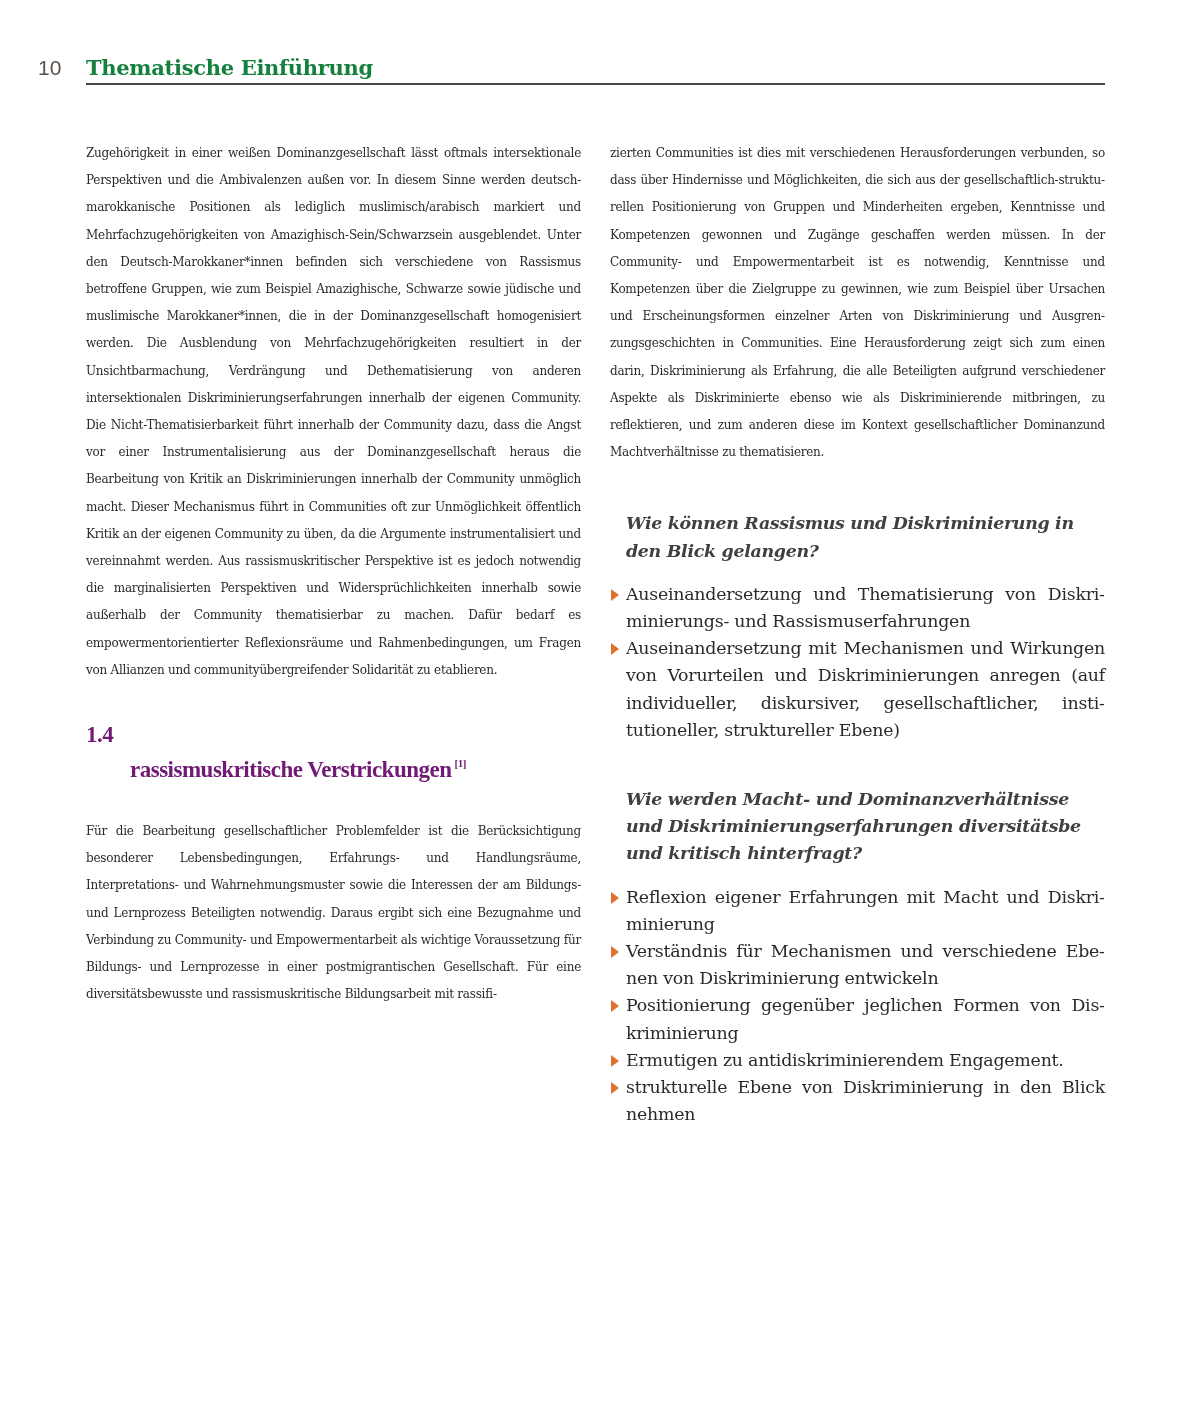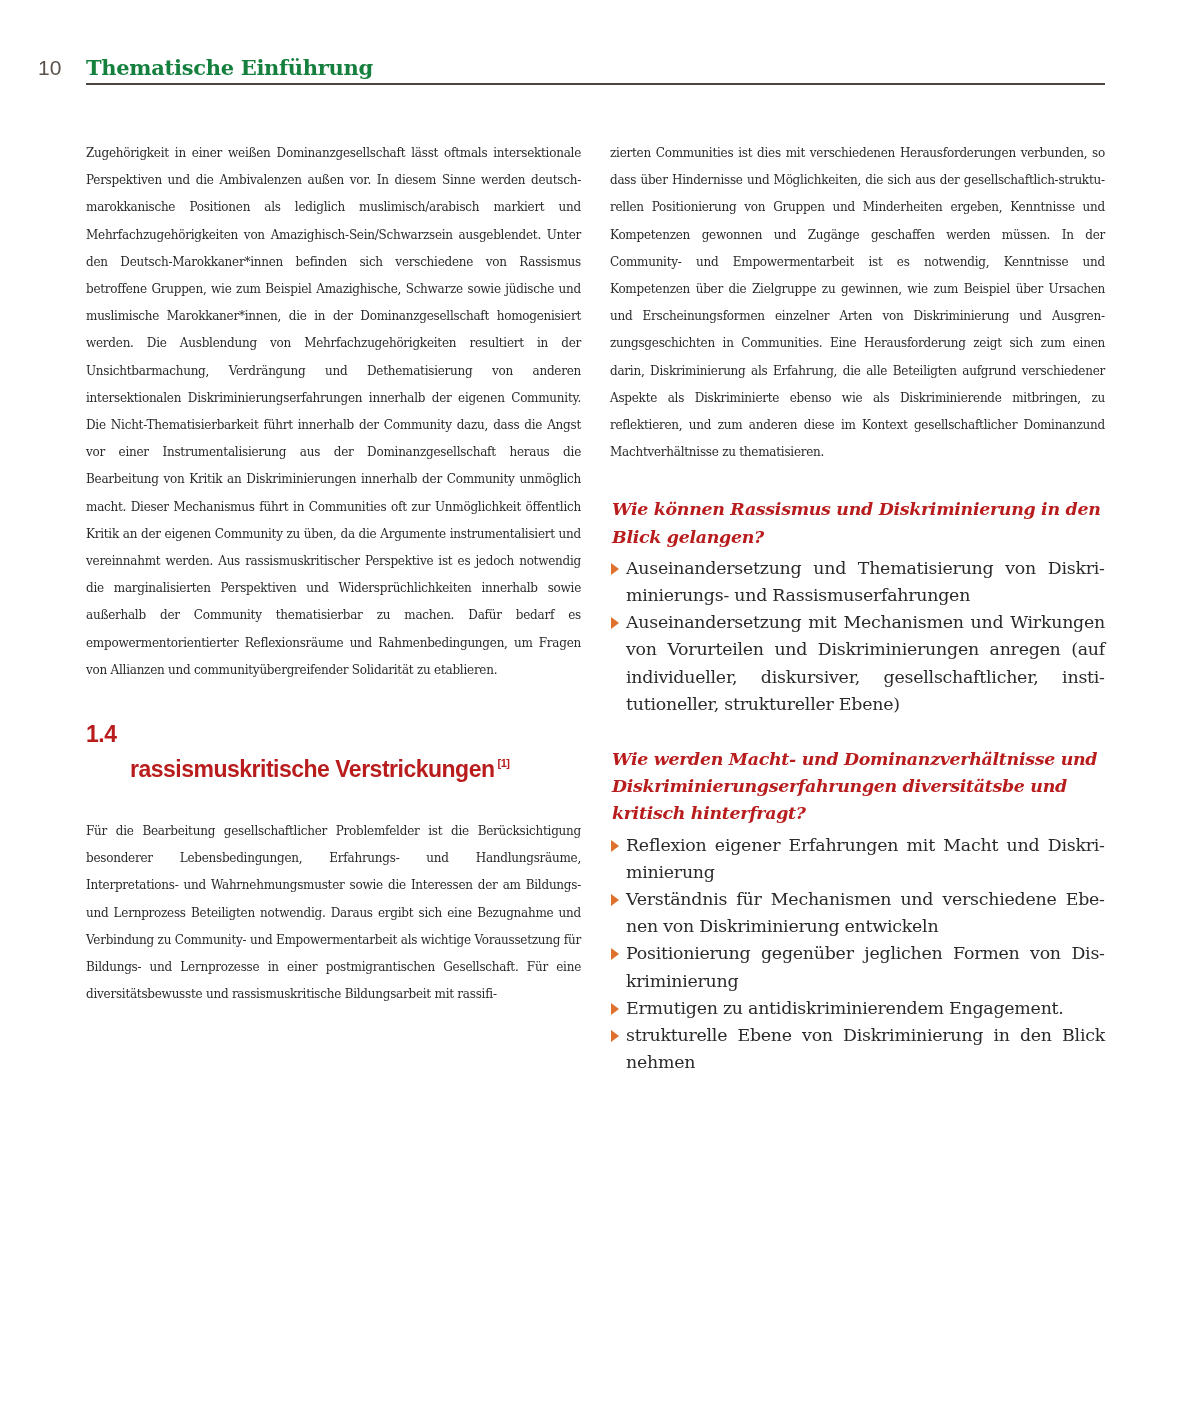--- a/index.html
+++ b/index.html
@@ -11,26 +11,26 @@
     .running-title { position: absolute; left: 86px; top: 3px; font-size: 21px; font-weight: bold; color: #15803d;
                      font-family: "DejaVu Serif", serif; letter-spacing: -0.3px; }
     .rule { position: absolute; left: 86px; top: 31px; width: 1019px; height: 2px; background: #4c4642; }
 
     .col { position: absolute; top: 140px; width: 495px; }
     .col-left { left: 86px; }
     .col-right { left: 610px; }
 
     p.body { margin: 0; font-size: 12px; line-height: 27.2px; text-align: justify; hyphens: manual;
              letter-spacing: -0.25px; }
-    .section-heading { margin: 36px 0 34px 0; color: #b91c1c; font-size: 23px; line-height: 29px;
-                       font-family: Liberation Sans, sans-serif; letter-spacing: -0.5px; display: flex; }
+    .section-heading { margin: 36px 0 34px 0; color: #701a75; font-size: 23px; line-height: 29px;
+                       font-family: Liberation Serif, serif; letter-spacing: -0.5px; display: flex; }
     .section-heading .num { width: 44px; flex: none; }
     .section-heading sup { font-size: 11px; vertical-align: 10px; margin-left: 3px; }
 
-    .question { margin: 2px; color: #b91c1c; font-style: italic; font-weight: bold; font-size: 17.4px; line-height: 27.2px;
+    .question { margin: 16px; color: #404040; font-style: italic; font-weight: bold; font-size: 17.4px; line-height: 27.2px;
                 letter-spacing: -0.3px; }
     ul.bullets { list-style: none; margin: 4px 0 0 0; padding: 0; }
     ul.bullets li { position: relative; padding-left: 16px; font-size: 17.4px; line-height: 27.2px;
                     text-align: justify; letter-spacing: -0.25px; }
     .tri { position: absolute; left: 1px; top: 8px; width: 0; height: 0;
            border-top: 6px solid transparent; border-bottom: 6px solid transparent; border-left: 8px solid #e0702e; }
     .gap-q1 { height: 28px; }
     .gap-q2 { height: 26px; }
   </style>
 </head>

